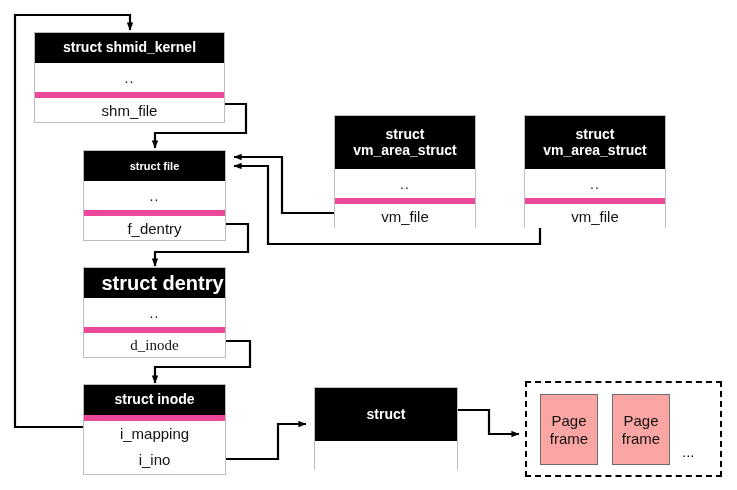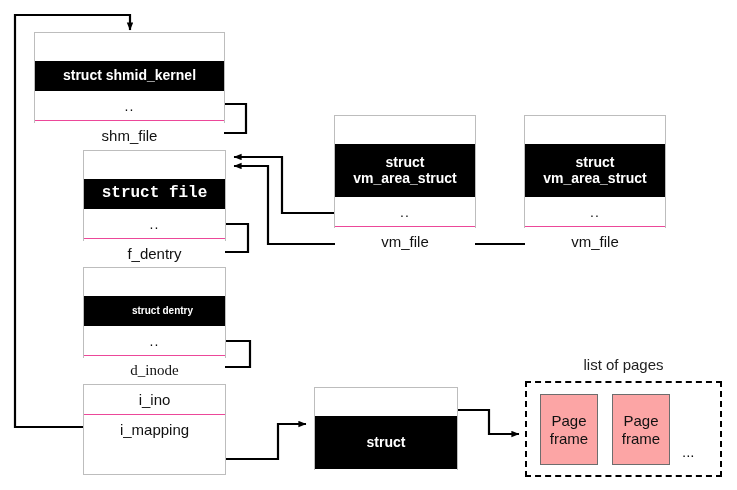--- a/index.html
+++ b/index.html
@@ -4,24 +4,24 @@
 <style>
   html,body{margin:0;padding:0;background:#ffffff;}
   body{width:737px;height:490px;position:relative;overflow:hidden;
        font-family:"Liberation Sans","DejaVu Sans",sans-serif;}
   #stage{position:absolute;left:0;top:0;width:737px;height:490px;}
   svg.wires{position:absolute;left:0;top:0;width:737px;height:490px;pointer-events:none;}
 
   .struct{position:absolute;border:1px solid #bdbdbd;background:#ffffff;box-sizing:border-box;}
   .struct .hdr{background:#000000;color:#ffffff;font-weight:bold;text-align:center;
                display:flex;align-items:center;justify-content:center;box-sizing:border-box;
-               line-height:1.12;margin-top:28px;}
+               line-height:1.12;}
   .struct .row{background:#ffffff;color:#111111;text-align:center;
                display:flex;align-items:center;justify-content:center;box-sizing:border-box;
-               border-top:1px solid #ec4899;}
+               border-top:6px solid #ec4899;}
   .struct .row.first{border-top:none;}
 
   .dots{letter-spacing:1px;}
   #pages-label{position:absolute;text-align:center;color:#222;}
   #pages-box{position:absolute;border:2px dashed #000;box-sizing:border-box;background:#fff;}
   .pageframe{position:absolute;background:#fca5a5;border:1px solid #6d6d6d;
              color:#111;text-align:center;display:flex;align-items:center;
              justify-content:center;box-sizing:border-box;line-height:1.15;}
   #pages-ellipsis{position:absolute;color:#111;}
 </style>
@@ -56,34 +56,35 @@
     </g>
   </svg>
 
   <div class="struct" style="left:34px;top:32px;width:191px;height:91px;">
     <div class="hdr" style="height:30px;font-size:14px;">struct shmid_kernel</div>
     <div class="row first dots" style="height:29px;font-size:14px;">..</div>
     <div class="row" style="height:30px;font-size:15px;">shm_file</div>
   </div>
 
   <div class="struct" style="left:83px;top:150px;width:143px;height:91px;">
-    <div class="hdr" style="height:30px;font-size:16px;font-family:Liberation Mono, monospace;">struct file</div>
+    <div class="hdr" style="height:30px;font-size:11px;">struct file</div>
     <div class="row first dots" style="height:29px;font-size:14px;">..</div>
     <div class="row" style="height:30px;font-size:15px;">f_dentry</div>
   </div>
 
   <div class="struct" style="left:83px;top:267px;width:143px;height:91px;">
-    <div class="hdr" style="height:30px;font-size:10px;padding-left:16px;">struct dentry</div>
+    <div class="hdr" style="height:30px;font-size:20px;padding-left:16px;">struct dentry</div>
     <div class="row first dots" style="height:29px;font-size:14px;">..</div>
     <div class="row" style="height:30px;font-size:15px;font-family:Liberation Serif, serif;">d_inode</div>
   </div>
 
   <div class="struct" style="left:83px;top:384px;width:143px;height:91px;">
+    <div class="hdr" style="height:30px;font-size:14px;">struct inode</div>
+    <div class="row" style="height:30px;font-size:15px;">i_mapping</div>
     <div class="row first" style="height:29px;font-size:15px;">i_ino</div>
-    <div class="row" style="height:30px;font-size:15px;">i_mapping</div>
   </div>
 
   <div class="struct" style="left:334px;top:115px;width:142px;height:113px;">
     <div class="hdr" style="height:53px;font-size:14px;flex-direction:column;">
       <span>struct</span>
       <span>vm_area_struct</span>
     </div>
     <div class="row first dots" style="height:29px;font-size:14px;">..</div>
     <div class="row" style="height:30px;font-size:15px;">vm_file</div>
   </div>
@@ -97,21 +98,20 @@
     <div class="row" style="height:30px;font-size:15px;">vm_file</div>
   </div>
 
   <div class="struct" style="left:314px;top:387px;width:144px;height:83px;">
     <div class="hdr" style="height:53px;font-size:14px;flex-direction:column;">
       <span>struct</span>
     </div>
     <div class="row first" style="height:29px;font-size:15px;"></div>
   </div>
 
-  <div id="pages-label" style="left:525px;top:356px;width:197px;font-size:15px;">list of pages</div>
 
   <div id="pages-box" style="left:525px;top:381px;width:197px;height:96px;">
     <div class="pageframe" style="left:13px;top:11px;width:58px;height:71px;font-size:15px;flex-direction:column;">
       <span>Page</span>
       <span>frame</span>
     </div>
     <div class="pageframe" style="left:85px;top:11px;width:58px;height:71px;font-size:15px;flex-direction:column;">
       <span>Page</span>
       <span>frame</span>
     </div>

